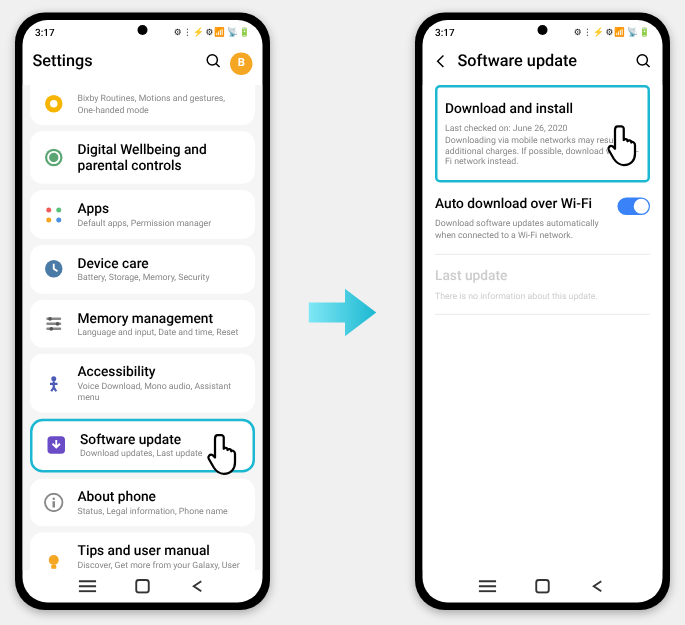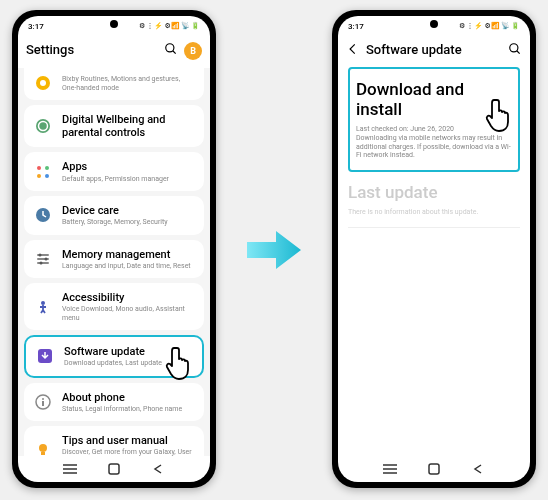--- a/index.html
+++ b/index.html
@@ -121,21 +121,21 @@
   .update-item {
     padding: 10px 0;
     border-bottom: 1px solid #eee;
     position: relative;
   }
   .update-item.highlighted {
     border: 2px solid #1cb8d1;
     border-radius: 4px;
     padding: 10px 6px;
   }
-  .update-title { font-size: 17px; font-weight: 500; color: #000; }
+  .update-title { font-size: 11px; font-weight: 500; color: #000; }
   .update-sub { font-size: 7px; color: #888; line-height: 1.25; margin-top: 6px; }
   .update-item.disabled .update-title,
   .update-item.disabled .update-sub { color: #ccc; }
   .toggle-row { display: flex; align-items: flex-start; gap: 8px; }
   .toggle-row .update-text { flex: 1; }
   .toggle {
     width: 26px;
     height: 14px;
     background: #3a82f7;
     border-radius: 7px;
@@ -372,20 +372,29 @@
     </div>
     <div class="content white-bg" id="right-list">
         <div class="update-item highlighted">
           <div class="update-title">Download and install</div>
           <div class="update-sub" style="white-space: pre-line;">Last checked on: June 26, 2020
 Downloading via mobile networks may result in additional charges. If possible, download via a Wi-Fi network instead.</div>
           <div class="hand-pointer" style="right: 2px; top: 28px;"><svg width="32" height="36" viewBox="0 0 32 36">
               <path d="M13 3c1 0 2 1 2 2v9c1-1 3-1 3 1 1-1 3-1 3 1 1-1 3 0 3 2v7c0 5-3 9-9 9-4 0-6-2-8-5l-4-7c-1-2 1-4 3-3l2 2V6c0-2 1-3 2-3z" fill="#fff" stroke="#000" stroke-width="1.8" stroke-linejoin="round"></path>
             </svg></div>
         </div>
+        <div class="update-item">
+          <div class="toggle-row">
+            <div class="update-text">
+              <div class="update-title">Auto download over Wi-Fi</div>
+              <div class="update-sub">Download software updates automatically when connected to a Wi-Fi network.</div>
+            </div>
+            <div class="toggle"></div>
+          </div>
+        </div>
         <div class="update-item disabled">
           <div class="update-title">Last update</div>
           <div class="update-sub" style="white-space: pre-line;">There is no information about this update.</div>
         </div>
       </div>
     <div class="nav-bar">
       <span class="nav-btn">
           <svg width="14" height="10">
             <line x1="0" y1="1" x2="14" y2="1" stroke="#333" stroke-width="1.5"></line>
             <line x1="0" y1="5" x2="14" y2="5" stroke="#333" stroke-width="1.5"></line>

